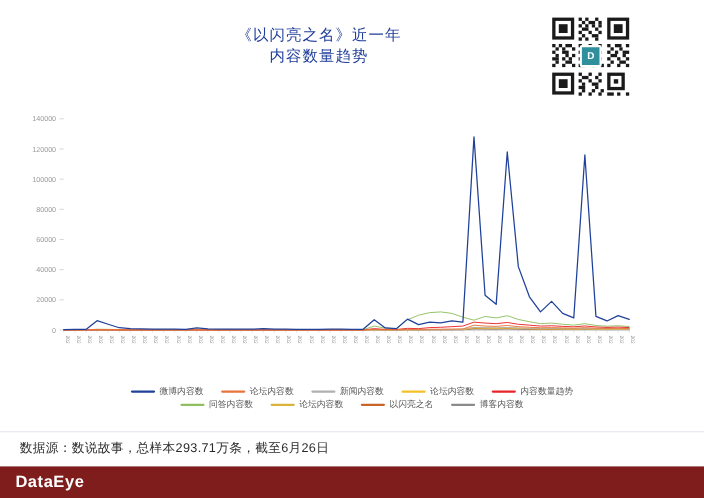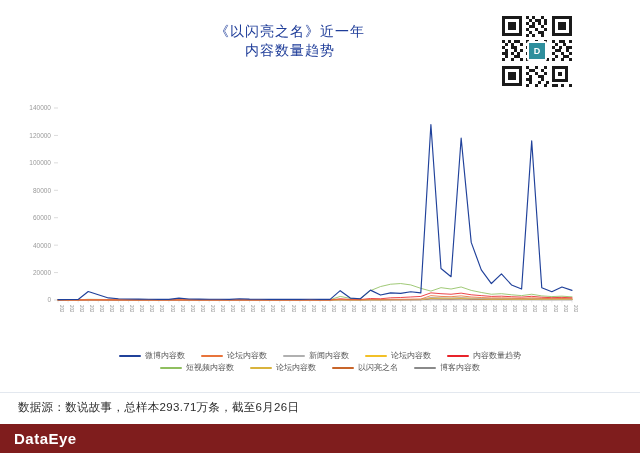--- a/index.html
+++ b/index.html
@@ -365,21 +365,21 @@
           <span class="legend-label">论坛内容数</span>
         </div>
         <div class="legend-item">
           <span class="legend-swatch" style="background: rgb(232, 35, 42);"></span>
           <span class="legend-label">内容数量趋势</span>
         </div>
       </div>
     <div class="legend-row" id="legend-row-2">
         <div class="legend-item">
           <span class="legend-swatch" style="background: rgb(143, 191, 95);"></span>
-          <span class="legend-label">短视频内容数</span>
+          <span class="legend-label">问答内容数</span>
         </div>
         <div class="legend-item">
           <span class="legend-swatch" style="background: rgb(217, 179, 60);"></span>
           <span class="legend-label">论坛内容数</span>
         </div>
         <div class="legend-item">
           <span class="legend-swatch" style="background: rgb(200, 101, 42);"></span>
           <span class="legend-label">以闪亮之名</span>
         </div>
         <div class="legend-item">

